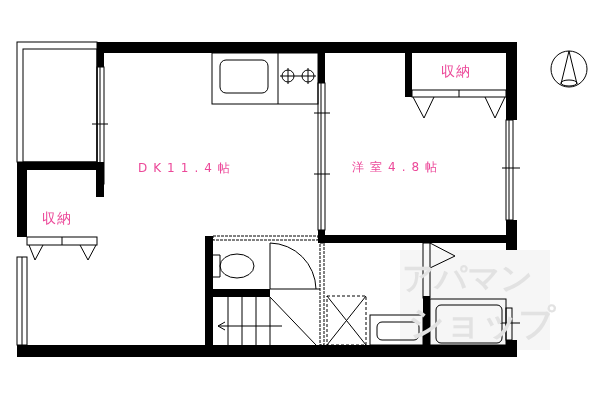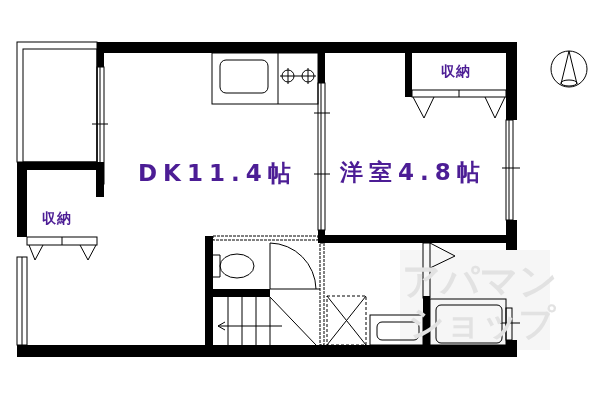--- a/index.html
+++ b/index.html
@@ -1,19 +1,19 @@
 <!DOCTYPE html>
 <html><head>
 <meta charset="utf-8">
 <style>
   html,body{margin:0;padding:0;background:#ffffff;}
   body{width:600px;height:400px;overflow:hidden;position:relative;font-family:"DejaVu Sans",sans-serif;}
   svg{position:absolute;left:0;top:0;}
-  .lbl{position:absolute;font-family:"DejaVu Sans",sans-serif;color:#4c1d95;white-space:nowrap;line-height:1;font-weight:bold;}
-  .room-lg{font-size:23px;letter-spacing:6px;}
+  .lbl{position:absolute;font-family:"DejaVu Sans",sans-serif;color:#ec4899;white-space:nowrap;line-height:1;}
+  .room-lg{font-size:12px;letter-spacing:6px;}
   .room-sm{font-size:14px;letter-spacing:1px;}
   .wm{position:absolute;font-family:"DejaVu Sans",sans-serif;font-weight:bold;color:#e2e2e2;line-height:1;}
 </style>
 </head>
 <body>
 
 <svg width="600" height="400" viewBox="0 0 600 400">
 
   <g fill="#e4e4e4" stroke="none">
     <rect x="400" y="250" width="150" height="100" fill="#f6f6f6"></rect>
@@ -133,18 +133,18 @@
 
   <g fill="none" stroke="#000" stroke-width="1">
     <circle cx="569" cy="69" r="18"></circle>
     <line x1="569" y1="51" x2="561" y2="84"></line>
     <line x1="569" y1="51" x2="577" y2="84"></line>
     <ellipse cx="569" cy="83" rx="8" ry="3"></ellipse>
   </g>
 </svg>
 
 <div class="lbl room-lg" style="left:138px;top:162px;">DK11.4帖</div>
-<div class="lbl room-lg" style="left:340px;top:161px;">洋室4.8帖</div>
+<div class="lbl room-lg" style="left:352px;top:161px;">洋室4.8帖</div>
 <div class="lbl room-sm" style="left:441px;top:64px;">収納</div>
 <div class="lbl room-sm" style="left:42px;top:211px;">収納</div>
 
-<div class="wm" style="left:402px;top:262px;font-size:38px;">アパマン</div>
+<div class="wm" style="left:402px;top:262px;font-size:32px;">アパマン</div>
 <div class="wm" style="left:408px;top:305px;font-size:36px;">ショップ</div>
 
 </body></html>

